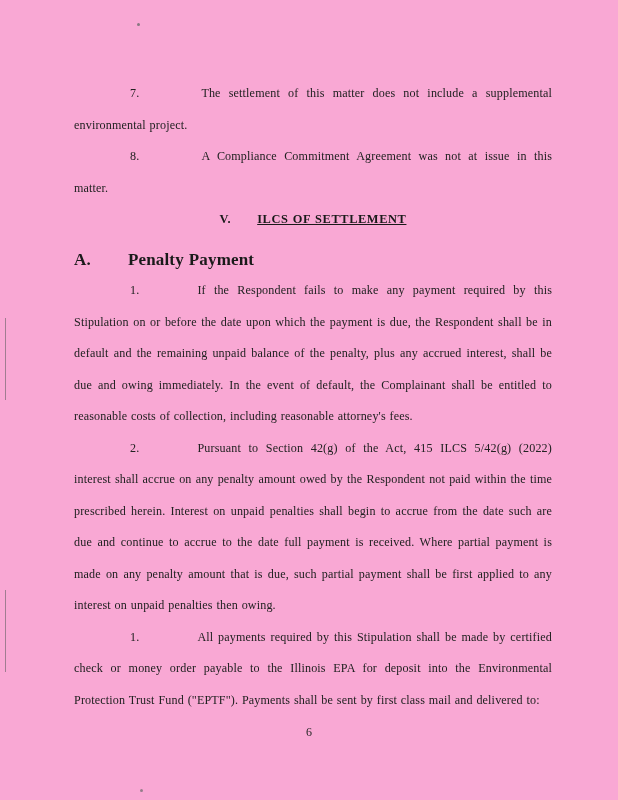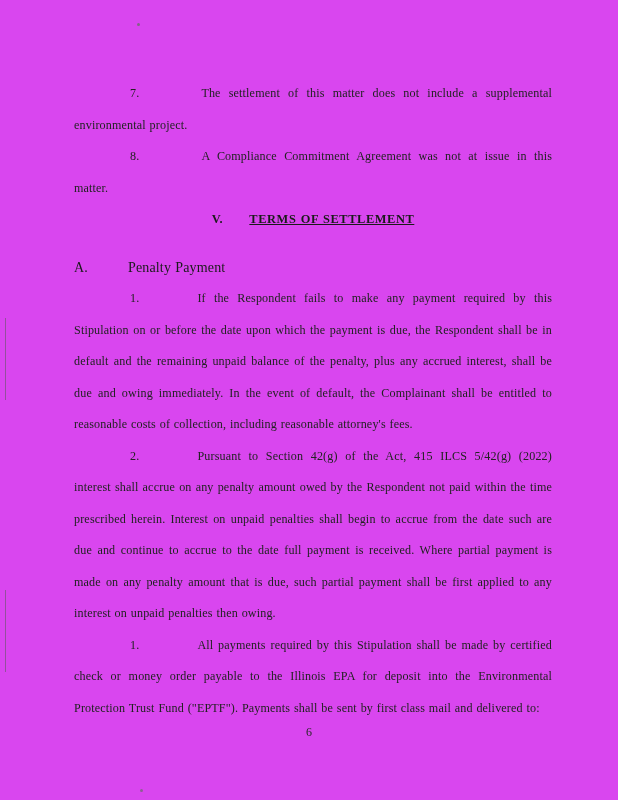--- a/index.html
+++ b/index.html
@@ -9,21 +9,21 @@
   }
   body {
     width: 618px;
     height: 800px;
     overflow: hidden;
   }
   .page {
     position: relative;
     width: 618px;
     height: 800px;
-    background: #d946ef;
+    background: #f9a8d4;
     box-sizing: border-box;
     font-family: "Liberation Serif", serif;
     color: #2b2b2b;
   }
   
   .edge-left-top {
     position: absolute;
     left: 5px;
     top: 318px;
     width: 1px;
@@ -80,24 +80,24 @@
   }
   .num-tab {
     display: inline-block;
     width: 62px;
   }
   .num-tab-s {
     display: inline-block;
     width: 58px;
   }
   .sec-head {
-    margin-top: 16px;
-    font-size: 14px;
+    margin-top: 8px;
+    font-size: 17px;
     line-height: 31.5px;
-    font-weight: normal;
+    font-weight: bold;
     color: #1f1f1f;
   }
   .sec-head .letter {
     display: inline-block;
     width: 54px;
   }
   .center-head {
     text-align: center;
     font-size: 12.4px;
     line-height: 31.5px;
@@ -137,21 +137,21 @@
   <div class="speck-bottom"></div>
   <div class="edge-left-top"></div>
   <div class="edge-left-bottom"></div>
 
   <div class="content blurwrap">
 
     <p class="para first-line-indent"><span>7.</span><span class="num-tab"></span><span>The settlement of this matter does not include a supplemental environmental project.</span></p>
 
     <p class="para first-line-indent"><span>8.</span><span class="num-tab"></span><span>A Compliance Commitment Agreement was not at issue in this matter.</span></p>
 
-    <p class="center-head"><span class="rm">V.</span><span class="underline">TERMS OF SETTLEMENT</span></p>
+    <p class="center-head"><span class="rm">V.</span><span class="underline">ILCS OF SETTLEMENT</span></p>
 
     <p class="sec-head"><span class="letter">A.</span><span>Penalty Payment</span></p>
 
 
 
     <p class="para first-line-indent"><span>1.</span><span class="num-tab-s"></span><span>If the Respondent fails to make any payment required by this Stipulation on or before the date upon which the payment is due, the Respondent shall be in default and the remaining unpaid balance of the penalty, plus any accrued interest, shall be due and owing immediately.  In the event of default, the Complainant shall be entitled to reasonable costs of collection, including reasonable attorney's fees.</span></p>
 
     <p class="para first-line-indent"><span>2.</span><span class="num-tab-s"></span><span>Pursuant to Section 42(g) of the Act, 415 ILCS 5/42(g) (2022) interest shall accrue on any penalty amount owed by the Respondent not paid within the time prescribed herein. Interest on unpaid penalties shall begin to accrue from the date such are due and continue to accrue to the date full payment is received.  Where partial payment is made on any penalty amount that is due, such partial payment shall be first applied to any interest on unpaid penalties then owing.</span></p>
 
 

